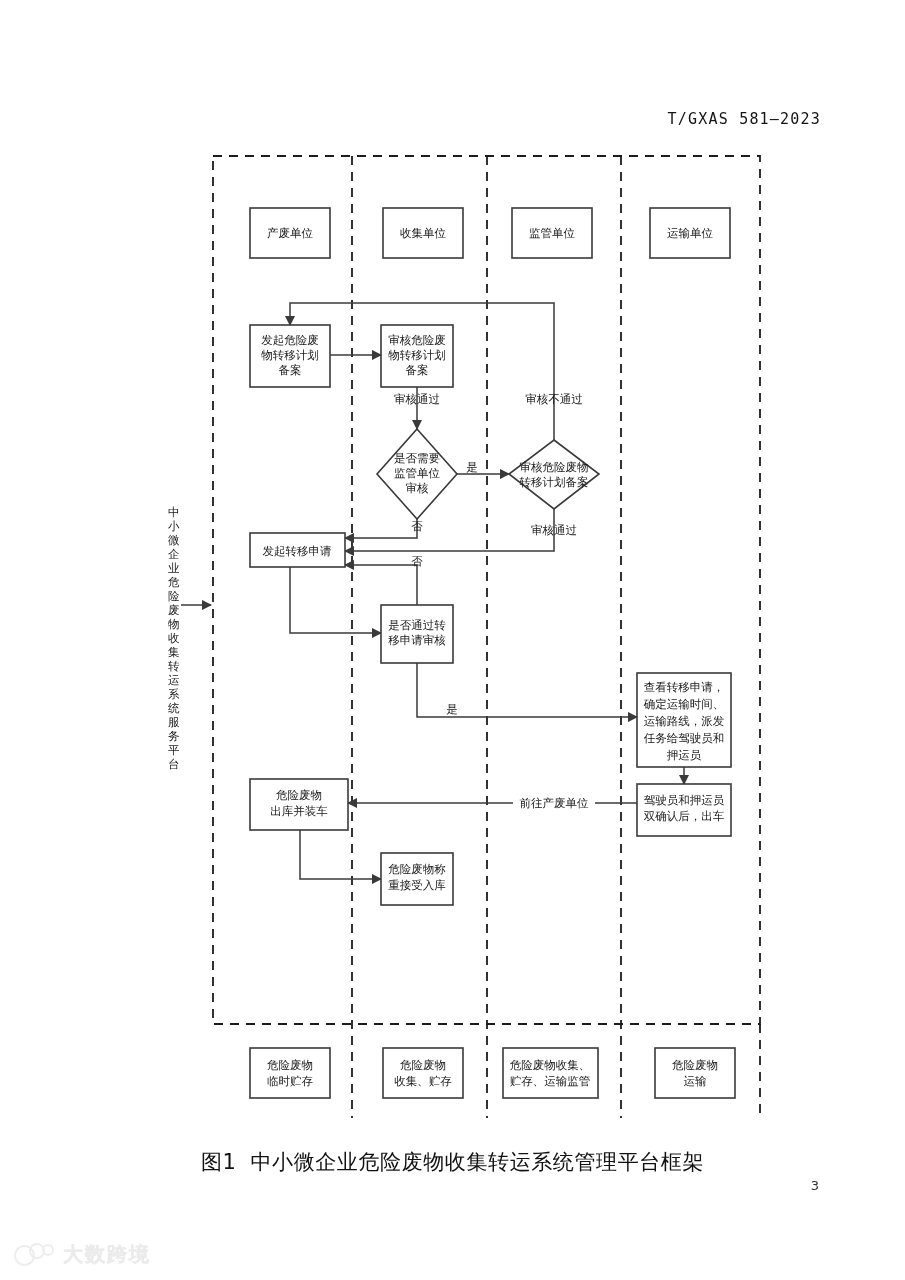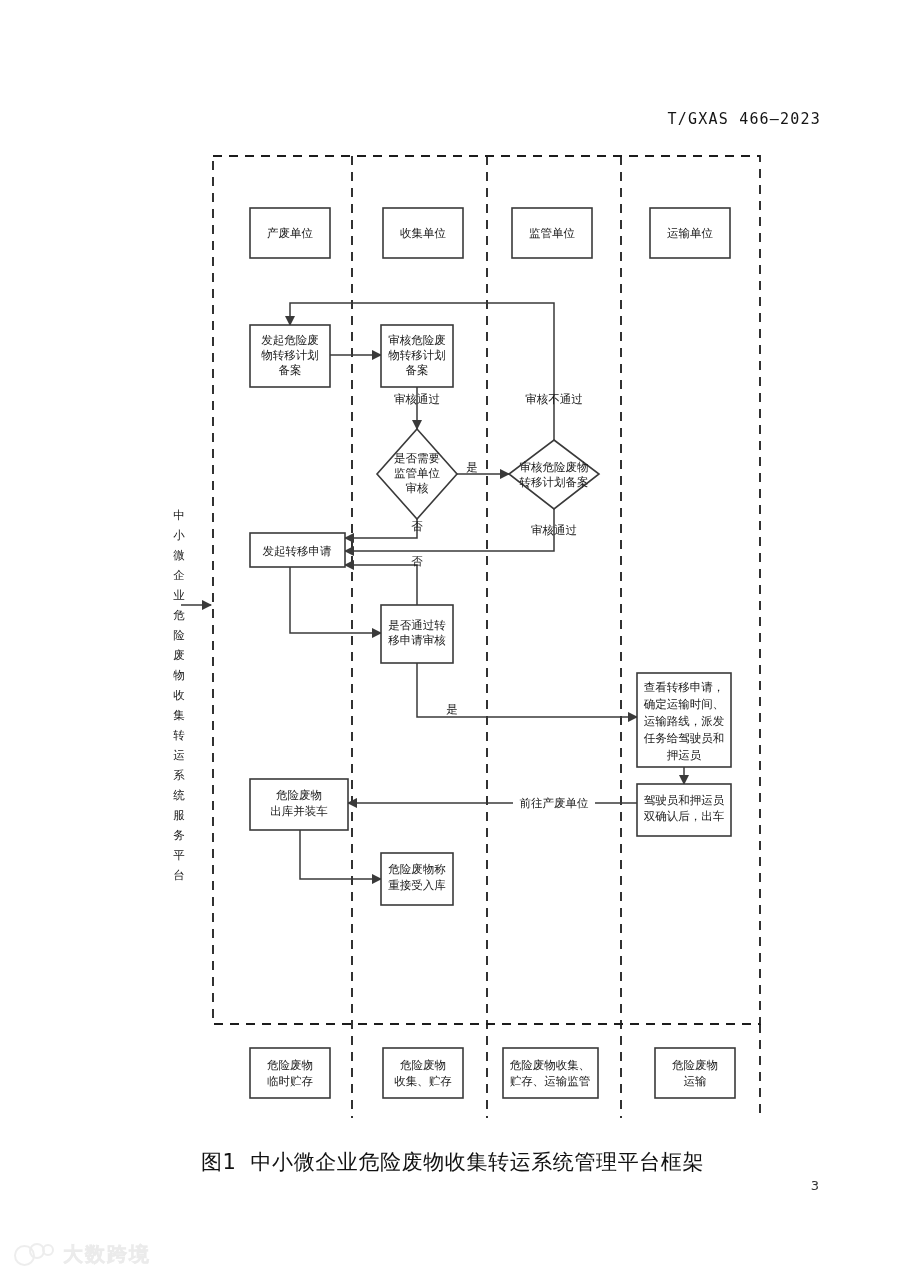--- a/index.html
+++ b/index.html
@@ -30,22 +30,22 @@
     font-size:11.5px;fill:#1a1a1a;text-anchor:middle;
   }
   text.lbl{
     font-family:"DejaVu Sans","Liberation Sans",sans-serif;
     font-size:11.5px;fill:#1a1a1a;text-anchor:middle;
   }
 
   
   .vlabel{
     position:absolute;left:168px;top:505px;width:22px;
-    font-size:11.5px;line-height:20px;letter-spacing:0px;
-    color:#1a1a1a;text-align:center;word-break:break-all;
+    font-size:11.5px;line-height:14px;letter-spacing:0px;
+    color:#1a1a1a;text-align:left;word-break:break-all;
   }
 
   
   .caption{
     position:absolute;left:0;right:0;top:1148px;text-align:center;
     font-size:21px;letter-spacing:0.6px;color:#111;
   }
   .caption .fignum{margin-right:14px;}
   .pageno{
     position:absolute;right:86px;top:1178px;
@@ -74,21 +74,21 @@
   .wm-text{
     font-size:20px;font-weight:bold;color:#e2e2e2;letter-spacing:2px;
     -webkit-text-stroke:0.5px #d8d8d8;
   }
 </style>
 </head>
 <body>
 
 <div class="page">
 
-  <div class="std-header">T/GXAS  466—2023</div>
+  <div class="std-header">T/GXAS  581—2023</div>
 
   <div class="vlabel">中小微企业危险废物收集转运系统服务平台</div>
 
   <svg class="diagram" viewBox="0 0 905 1280">
     <defs>
       <marker id="ah" viewBox="0 0 10 10" refX="9" refY="5" markerWidth="7" markerHeight="7" orient="auto-start-reverse">
         <path d="M 0 0 L 10 5 L 0 10 z" fill="#3a3a3a"></path>
       </marker>
     </defs>
 

